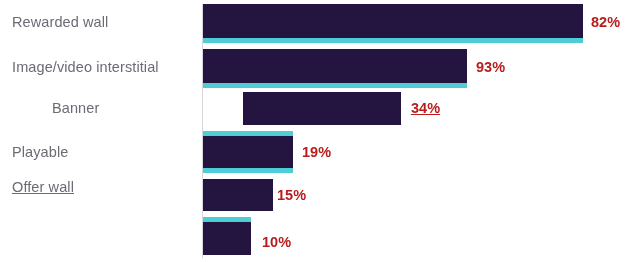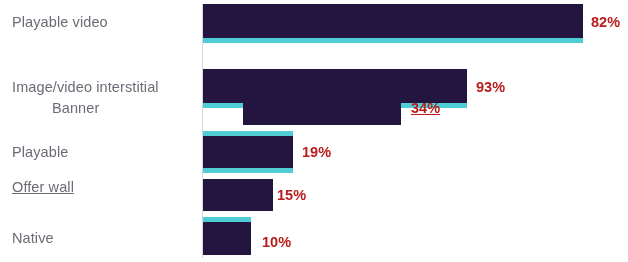--- a/index.html
+++ b/index.html
@@ -78,29 +78,29 @@
   }
 </style>
 </head>
 <body>
 
 <div id="chart-root">
 
   <div class="axis-line"></div>
 
   <div class="bar-row" style="top:4px;height:38px;">
-    <div class="cat-label" style="top:10px;">Playable video</div>
+    <div class="cat-label" style="top:10px;">Rewarded wall</div>
     <div class="bar-track" style="width:380px;height:34px;">
       <div class="bar-fill" style="width:380px;"></div>
       <div class="accent" style="left:0;top:34px;width:380px;"></div>
     </div>
     <div class="value-label" style="left:591px;top:10px;">82%</div>
   </div>
 
-  <div class="bar-row" style="top:49px;height:38px;margin-top:20px;">
+  <div class="bar-row" style="top:49px;height:38px;">
     <div class="cat-label" style="top:10px;">Image/video interstitial</div>
     <div class="bar-track" style="width:264px;height:34px;">
       <div class="bar-fill" style="width:264px;"></div>
       <div class="accent" style="left:0;top:34px;width:264px;"></div>
     </div>
     <div class="value-label" style="left:476px;top:10px;">93%</div>
   </div>
 
   <div class="bar-row" style="top:92px;height:38px;margin-left:40px;">
     <div class="cat-label" style="top:8px;">Banner</div>
@@ -122,21 +122,20 @@
 
   <div class="bar-row" style="top:179px;height:38px;">
     <div class="cat-label" style="top:0;text-decoration:underline;">Offer wall</div>
     <div class="bar-track" style="width:70px;height:32px;">
       <div class="bar-fill" style="width:70px;"></div>
     </div>
     <div class="value-label" style="left:277px;top:8px;">15%</div>
   </div>
 
   <div class="bar-row" style="top:222px;height:38px;">
-    <div class="cat-label" style="top:8px;">Native</div>
     <div class="bar-track" style="width:48px;height:33px;">
       <div class="accent" style="left:0;top:-5px;width:48px;"></div>
       <div class="bar-fill" style="width:48px;"></div>
     </div>
     <div class="value-label" style="left:262px;top:12px;">10%</div>
   </div>
 
 </div>
 
 </body></html>

